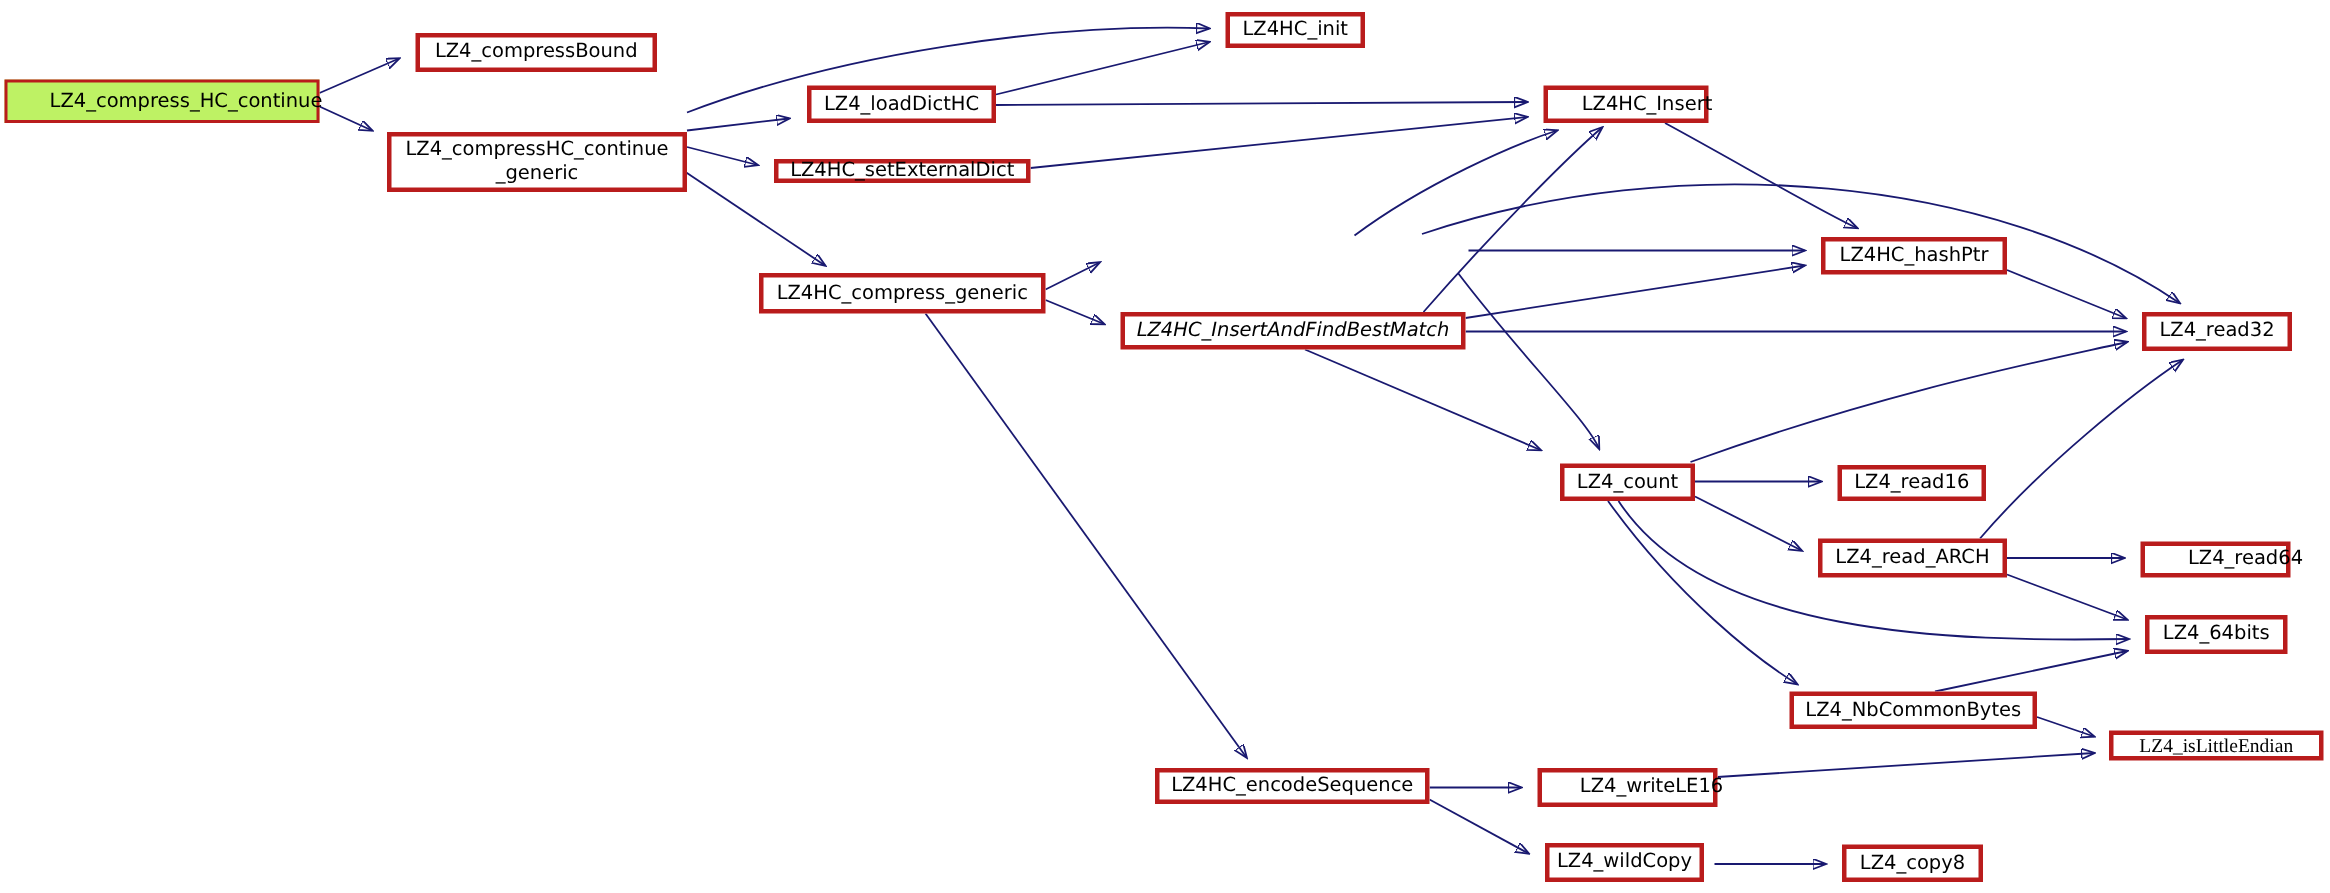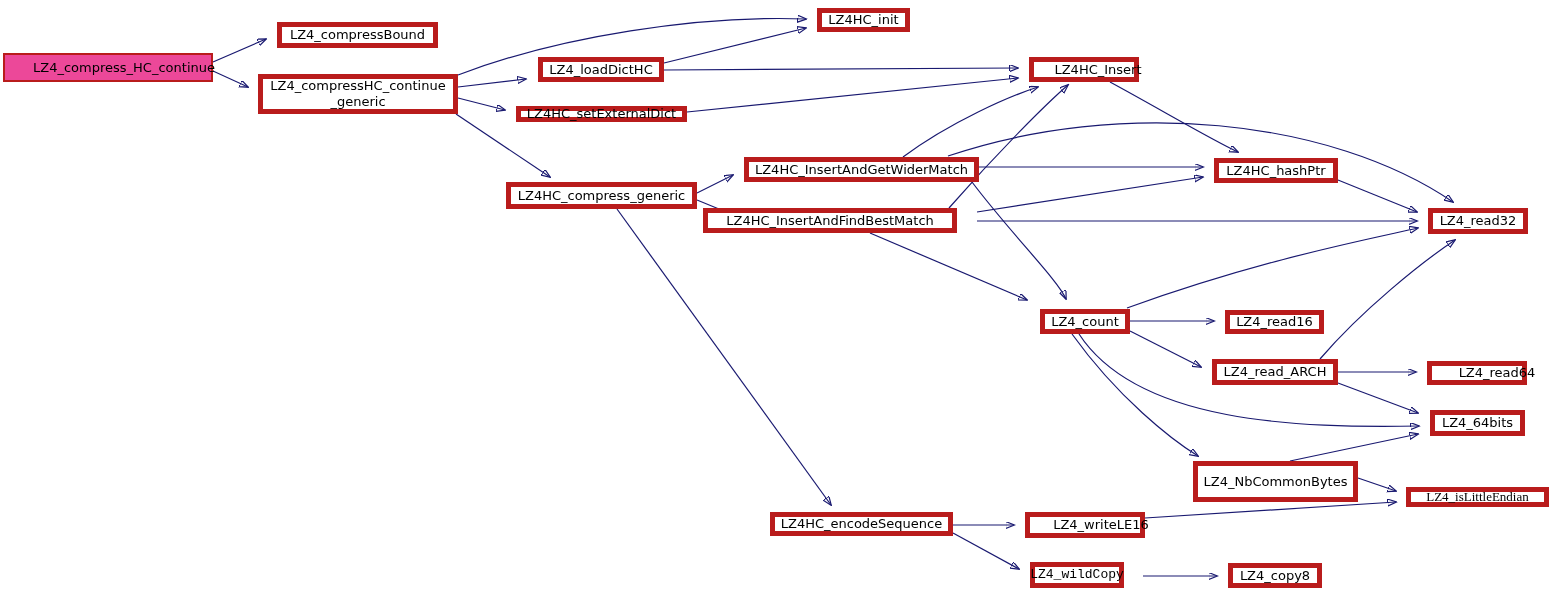--- a/index.html
+++ b/index.html
@@ -1,23 +1,23 @@
 <!DOCTYPE html>
 <html><head>
 <meta charset="utf-8">
 <style>
   html,body{margin:0;padding:0;background:#ffffff;}
   .canvas{position:relative;width:1553px;height:595px;background:#ffffff;overflow:hidden;
           font-family:"DejaVu Sans","Liberation Sans",sans-serif;}
   svg.edges{position:absolute;left:0;top:0;width:1553px;height:595px;z-index:1;}
   svg.edges path{fill:none;stroke:#191970;stroke-width:1.2px;}
-  .node{position:absolute;z-index:2;box-sizing:border-box;background:#ffffff;border:5px solid #b91c1c;
+  .node{position:absolute;z-index:2;box-sizing:border-box;background:#ffffff;border:3px solid #b91c1c;
         display:flex;align-items:center;justify-content:center;color:#000000;font-size:13px;
         line-height:16px;text-align:center;white-space:pre-line;cursor:pointer;}
-  .node.root{background:#ec4899;border-width:2px;padding-left:32px;}
+  .node.root{background:#bef264;border-width:2px;padding-left:32px;}
 </style>
 </head>
 <body>
 
 <div class="canvas">
 
   <svg class="edges" viewBox="0 0 1553 595">
     <defs>
       <marker id="arrow" markerWidth="10" markerHeight="8" refX="8.5" refY="3.5" orient="auto" markerUnits="userSpaceOnUse">
         <path d="M0,0 L9,3.5 L0,7 Z" fill="#191970"></path>
@@ -56,35 +56,34 @@
     <path marker-end="url(#arrow)" d="M1290,461 L1418,434"></path>
     <path marker-end="url(#arrow)" d="M1358,478 L1396,491"></path>
     <path marker-end="url(#arrow)" d="M953,525 L1014,525"></path>
     <path marker-end="url(#arrow)" d="M953,533 L1019,569"></path>
     <path marker-end="url(#arrow)" d="M1145,518 L1396,502"></path>
     <path marker-end="url(#arrow)" d="M1143,576 L1217,576"></path>
   </svg>
 
   <div class="node root" style="left:3px;top:53px;width:210px;height:29px;">LZ4_compress_HC_continue</div>
   <div class="node" style="left:277px;top:22px;width:161px;height:26px;">LZ4_compressBound</div>
-  <div class="node" style="left:258px;top:74px;width:200px;height:40px;">LZ4_compressHC_continue
+  <div class="node" style="left:258px;top:88px;width:200px;height:40px;">LZ4_compressHC_continue
 _generic</div>
   <div class="node" style="left:538px;top:57px;width:126px;height:25px;">LZ4_loadDictHC</div>
   <div class="node" style="left:516px;top:106px;width:171px;height:16px;">LZ4HC_setExternalDict</div>
   <div class="node" style="left:817px;top:8px;width:93px;height:24px;">LZ4HC_init</div>
   <div class="node" style="left:506px;top:182px;width:191px;height:27px;">LZ4HC_compress_generic</div>
-  <div class="node" style="left:744px;top:157px;width:235px;height:25px;">LZ4HC_InsertAndGetWiderMatch</div>
-  <div class="node" style="left:703px;top:208px;width:254px;height:25px;">LZ4HC_InsertAndFindBestMatch</div>
+  <div class="node" style="left:747px;top:208px;width:230px;height:25px;font-style:italic;">LZ4HC_InsertAndFindBestMatch</div>
   <div class="node" style="left:1029px;top:57px;width:110px;height:25px;padding-left:28px;">LZ4HC_Insert</div>
   <div class="node" style="left:1214px;top:158px;width:124px;height:25px;">LZ4HC_hashPtr</div>
   <div class="node" style="left:1428px;top:208px;width:100px;height:26px;">LZ4_read32</div>
   <div class="node" style="left:1040px;top:309px;width:90px;height:25px;">LZ4_count</div>
   <div class="node" style="left:1225px;top:310px;width:99px;height:24px;">LZ4_read16</div>
   <div class="node" style="left:1212px;top:359px;width:126px;height:26px;">LZ4_read_ARCH</div>
   <div class="node" style="left:1427px;top:361px;width:100px;height:24px;padding-left:40px;">LZ4_read64</div>
   <div class="node" style="left:1430px;top:410px;width:95px;height:26px;">LZ4_64bits</div>
-  <div class="node" style="left:1193px;top:461px;width:165px;height:41px;">LZ4_NbCommonBytes</div>
+  <div class="node" style="left:1193px;top:461px;width:165px;height:25px;">LZ4_NbCommonBytes</div>
   <div class="node" style="left:1406px;top:487px;width:143px;height:20px;font-family:Liberation Serif, serif;">LZ4_isLittleEndian</div>
   <div class="node" style="left:770px;top:512px;width:183px;height:24px;">LZ4HC_encodeSequence</div>
   <div class="node" style="left:1025px;top:512px;width:120px;height:26px;padding-left:32px;">LZ4_writeLE16</div>
-  <div class="node" style="left:1030px;top:562px;width:94px;height:26px;font-family:Liberation Mono, monospace;">LZ4_wildCopy</div>
+  <div class="node" style="left:1030px;top:562px;width:106px;height:26px;">LZ4_wildCopy</div>
   <div class="node" style="left:1228px;top:563px;width:94px;height:25px;">LZ4_copy8</div>
 </div>
 
 </body></html>

